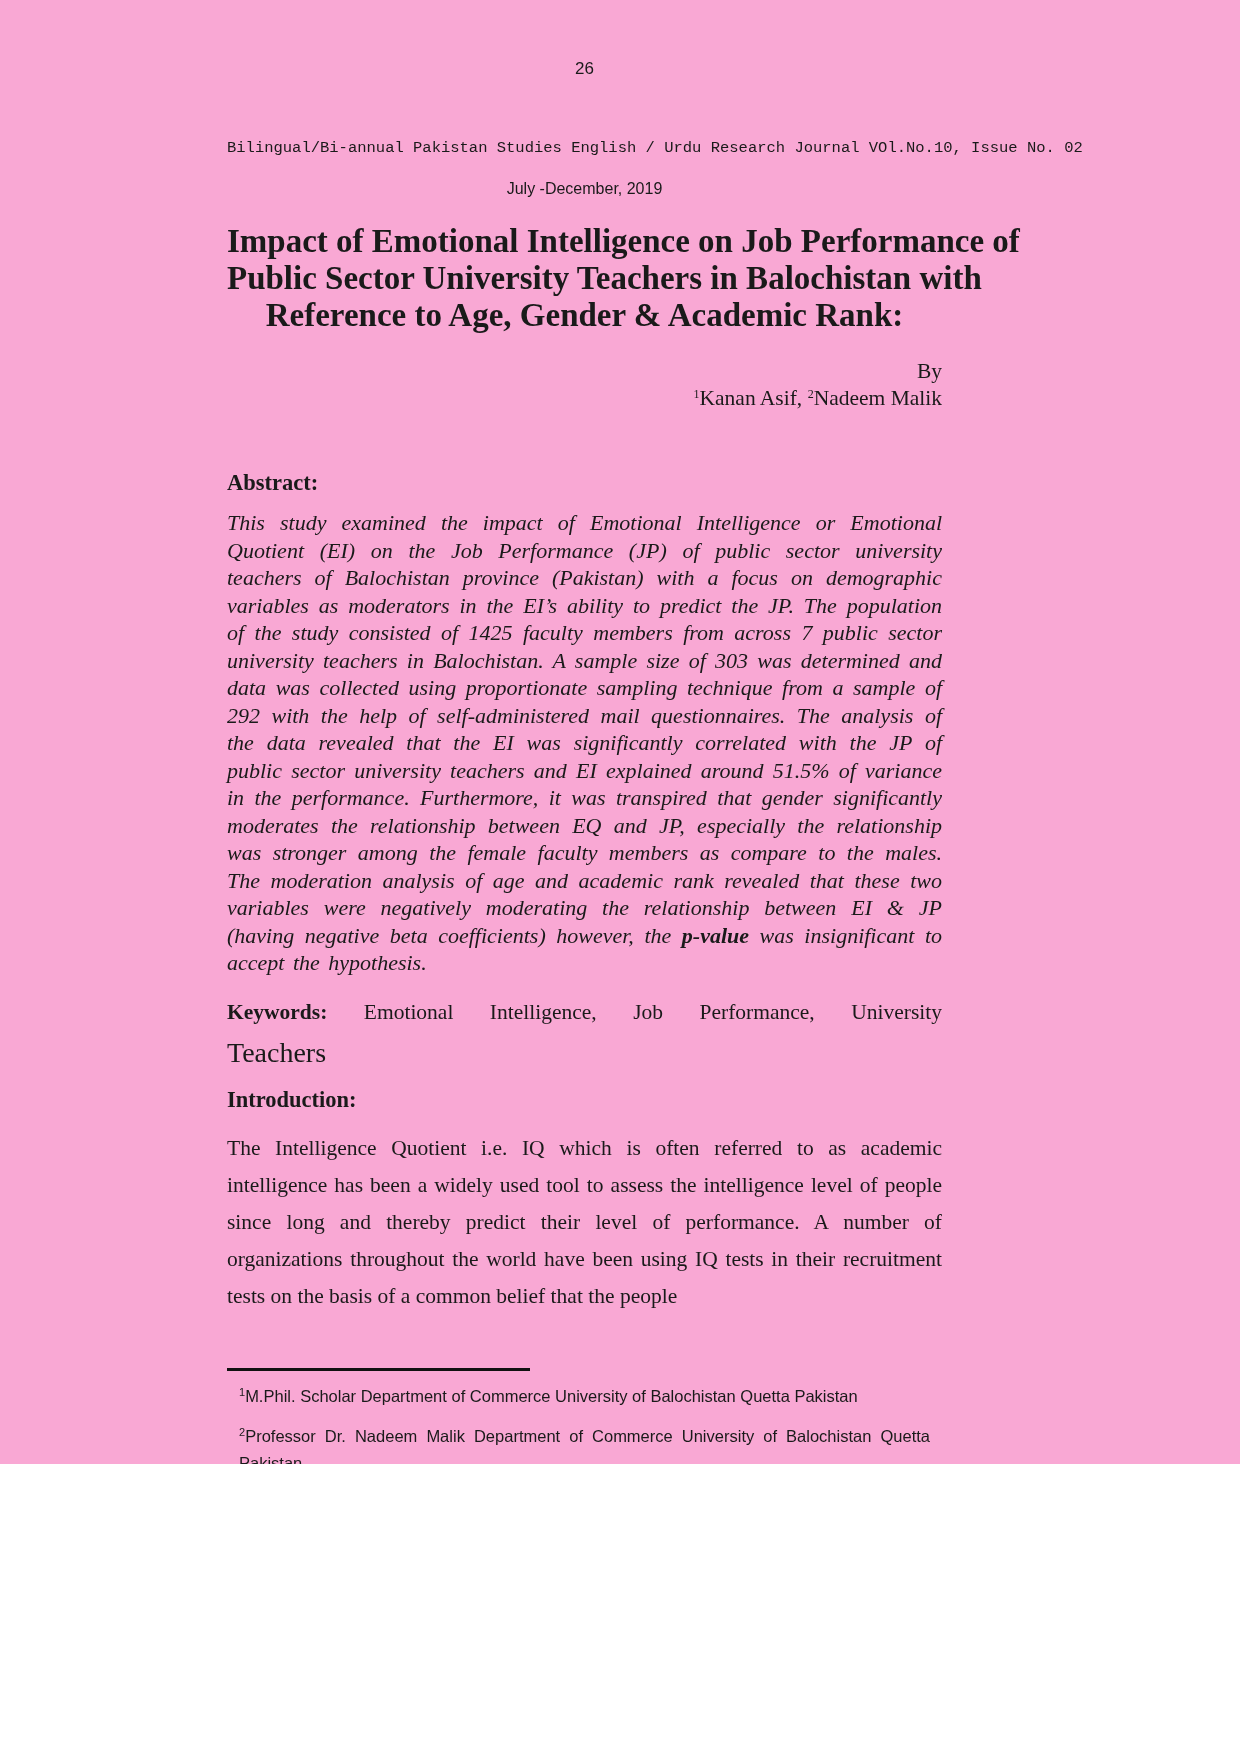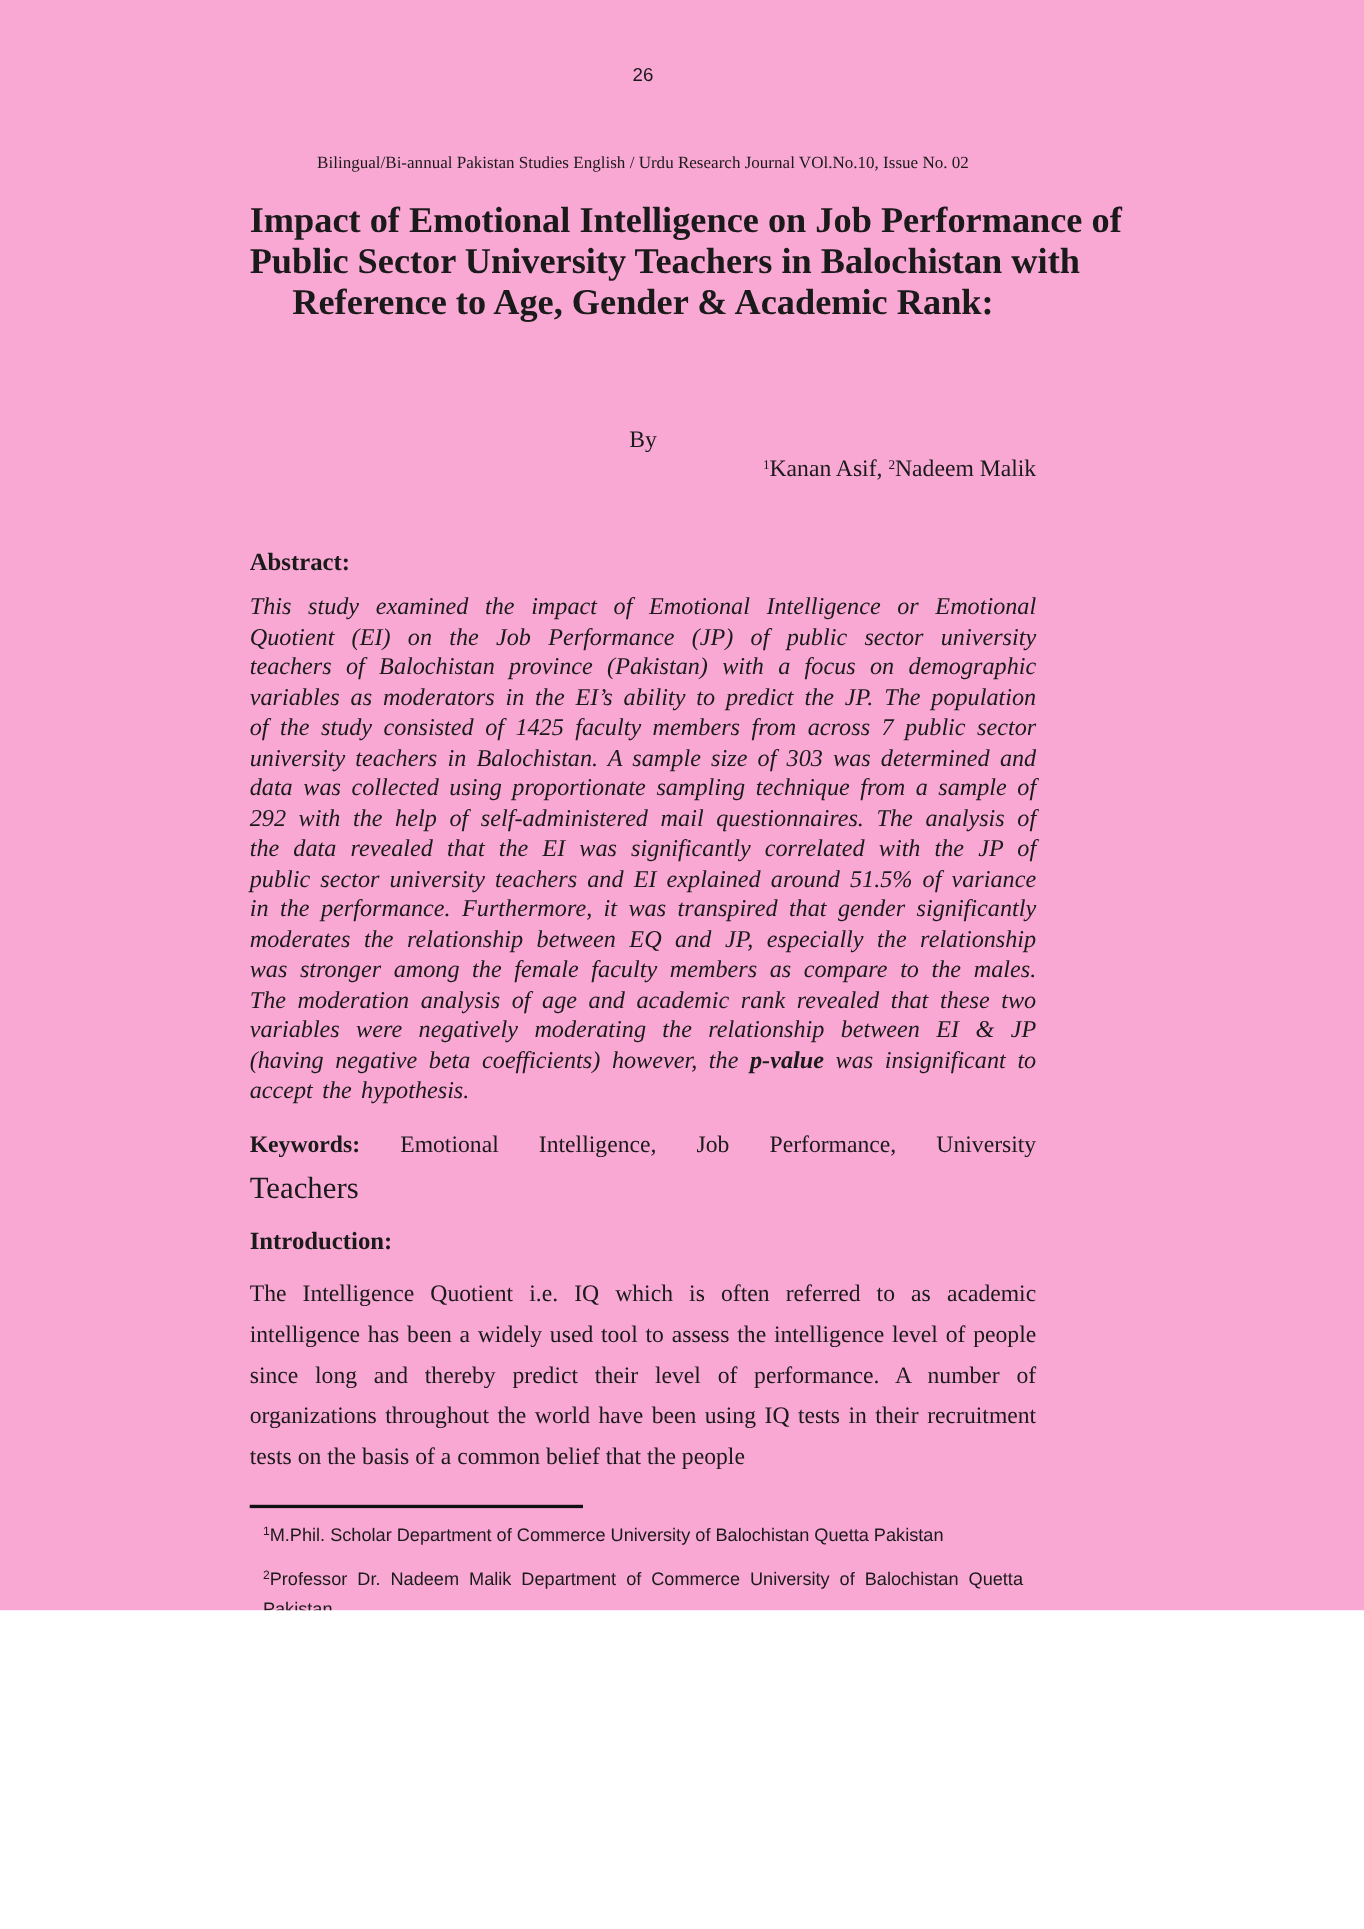--- a/index.html
+++ b/index.html
@@ -26,21 +26,21 @@
   .page-number {
     margin-top: 58px;
     text-align: center;
     font-family: "Liberation Sans", sans-serif;
     font-size: 17px;
     line-height: 22px;
   }
   .journal-line {
     margin-top: 58px;
     text-align: center;
-    font-family: Liberation Serif, serif;
+    font-family: Liberation Mono, monospace;
     font-size: 15.5px;
     line-height: 21px;
     white-space: nowrap;
   }
   .issue-line {
     margin-top: 19px;
     text-align: center;
     font-family: "Liberation Sans", sans-serif;
     font-size: 16px;
     line-height: 21px;
@@ -50,22 +50,22 @@
     margin-top: 24px;
     text-align: center;
     font-weight: bold;
     font-size: 33px;
     line-height: 37px;
   }
   .title .title-line {
     white-space: nowrap;
   }
   .byline {
-    margin-top: 92px;
-    text-align: center;
+    margin-top: 24px;
+    text-align: right;
     font-size: 21.5px;
     line-height: 26px;
   }
   .authors {
     text-align: right;
     font-size: 21.5px;
     line-height: 28px;
   }
   .authors sup, .footnote sup {
     font-size: 12px;
@@ -150,20 +150,21 @@
 </head>
 <body>
 
 <div class="page">
   <div class="content">
 
     <div class="page-number">26</div>
 
     <div class="journal-line">Bilingual/Bi-annual Pakistan Studies English / Urdu Research Journal VOl.No.10, Issue No. 02</div>
 
+    <div class="issue-line">July -December, 2019</div>
 
     <h1 class="title">
         <div class="title-line">Impact of Emotional Intelligence on Job Performance of</div>
         <div class="title-line">Public Sector University Teachers in Balochistan with</div>
         <div class="title-line">Reference to Age, Gender &amp; Academic Rank:</div>
       </h1>
 
     <div class="byline">By</div>
 
     <div class="authors"><sup>1</sup><span>Kanan Asif, </span><sup>2</sup><span>Nadeem Malik</span></div>

